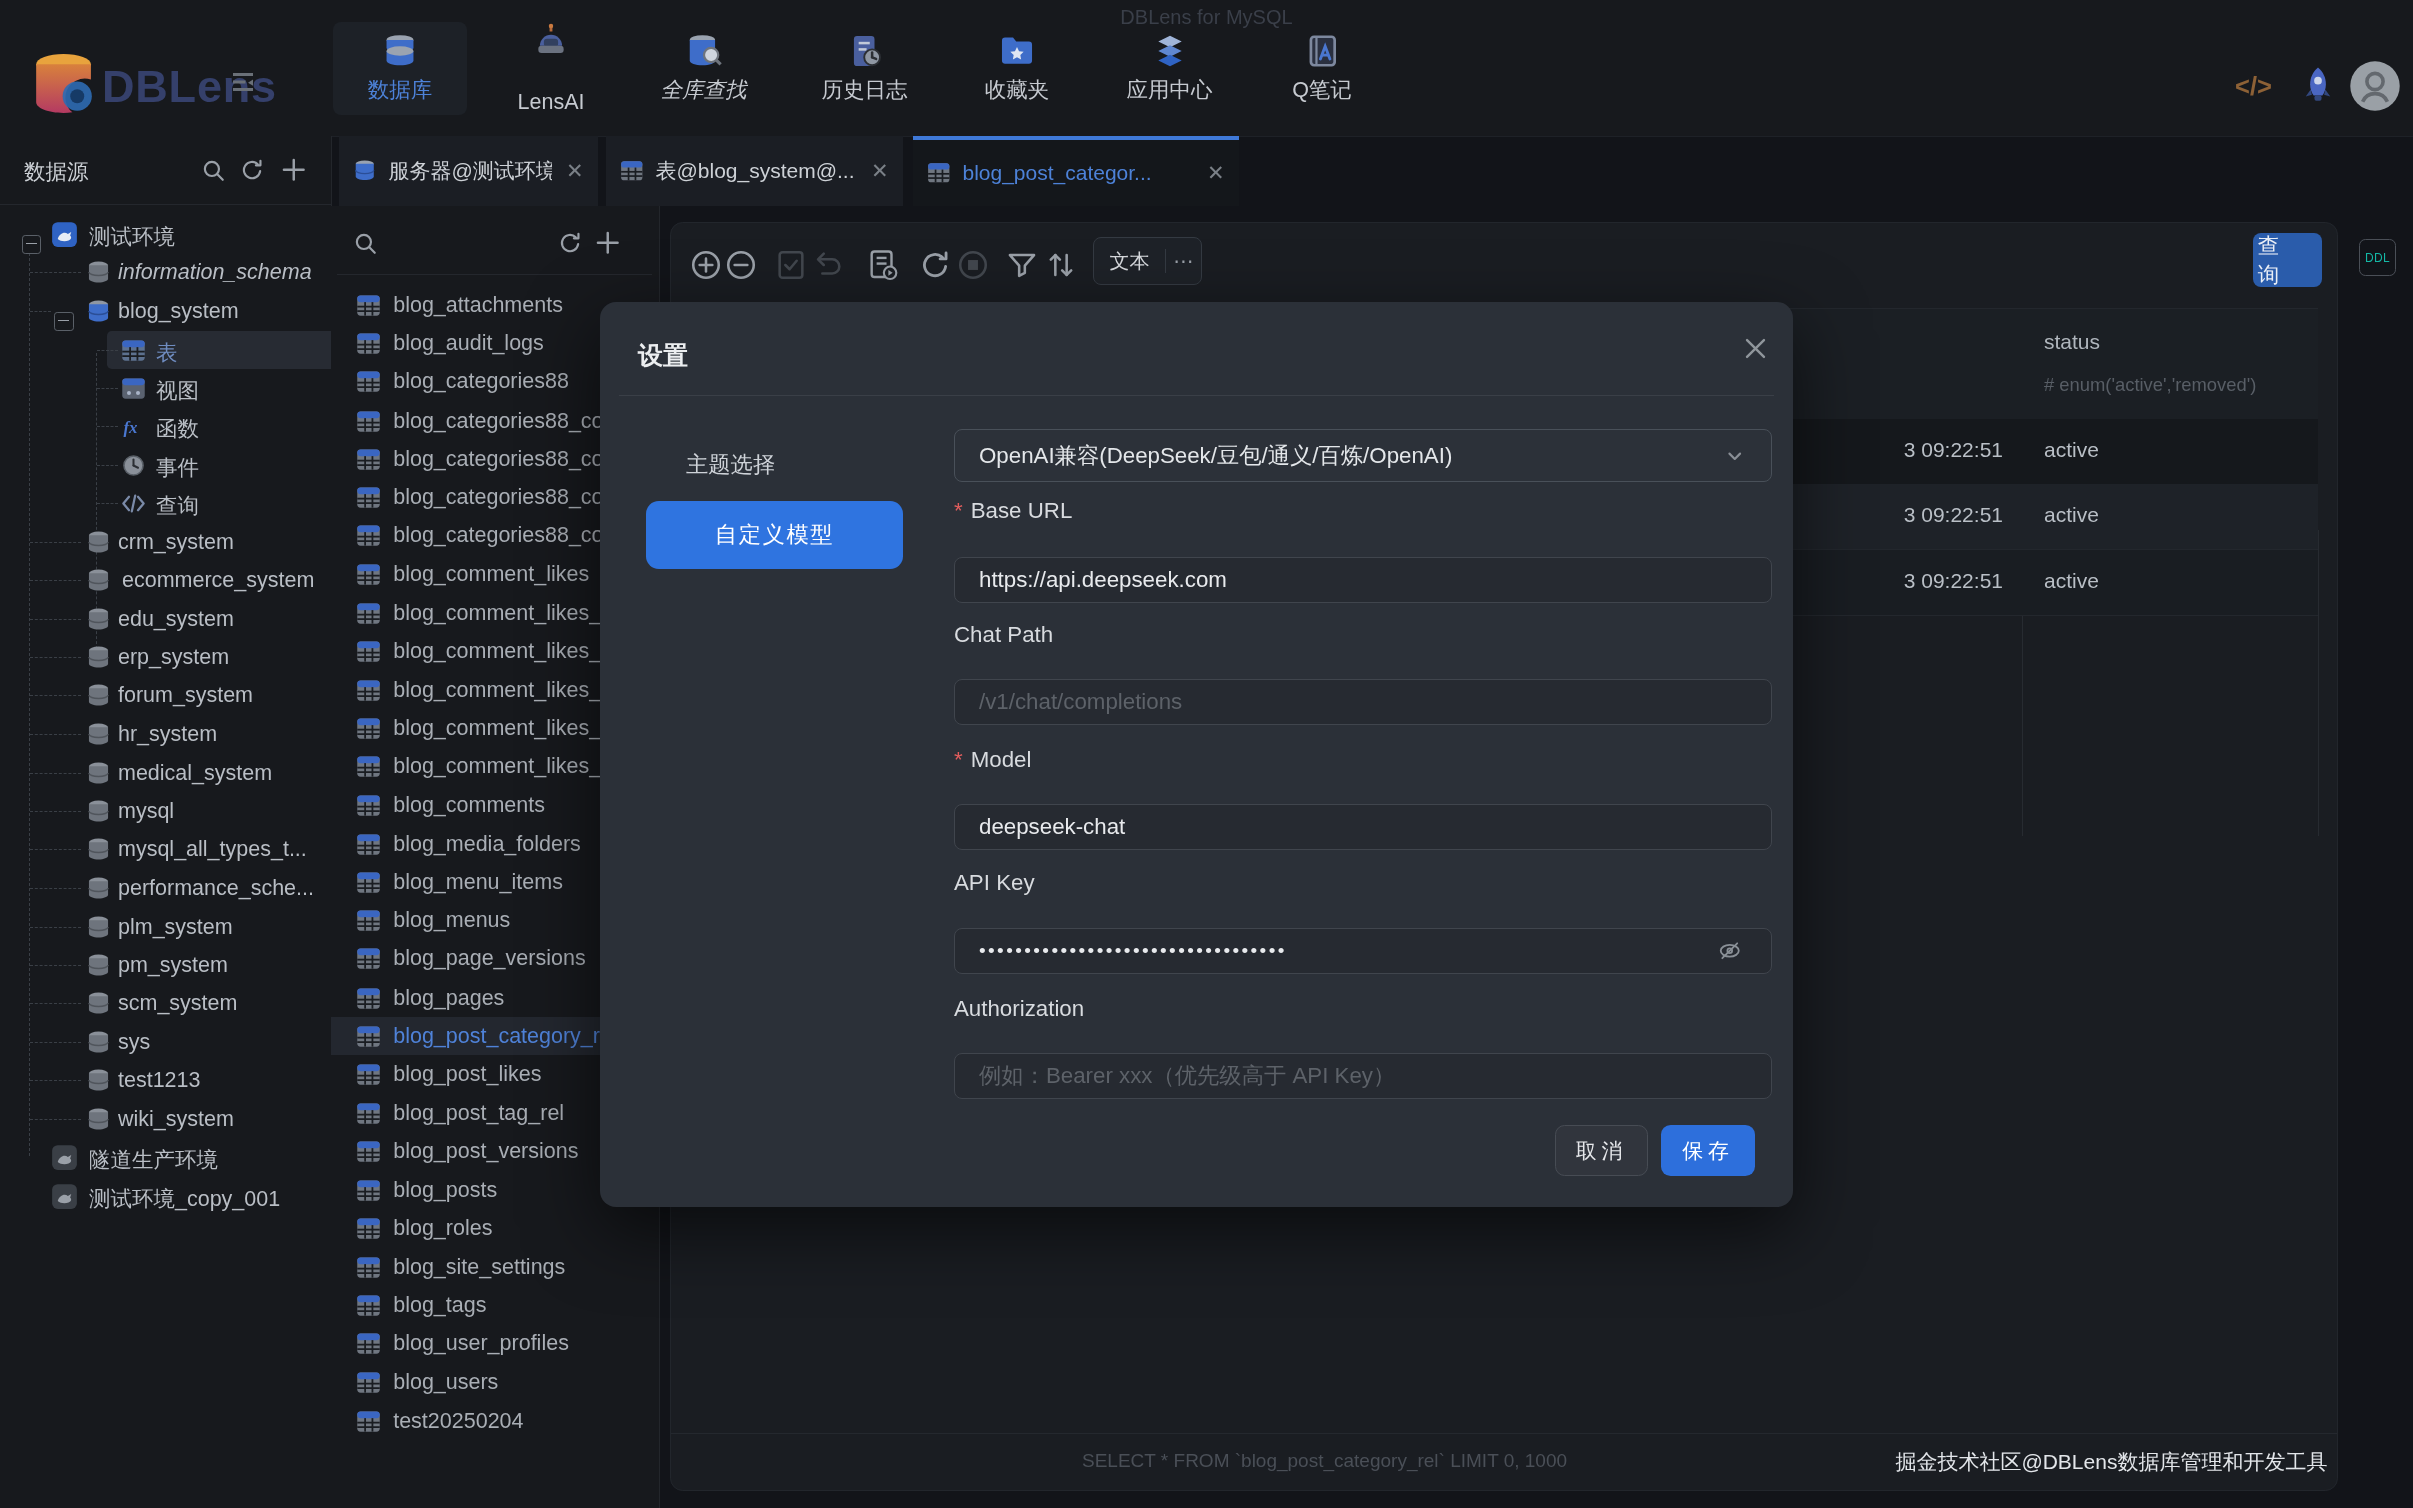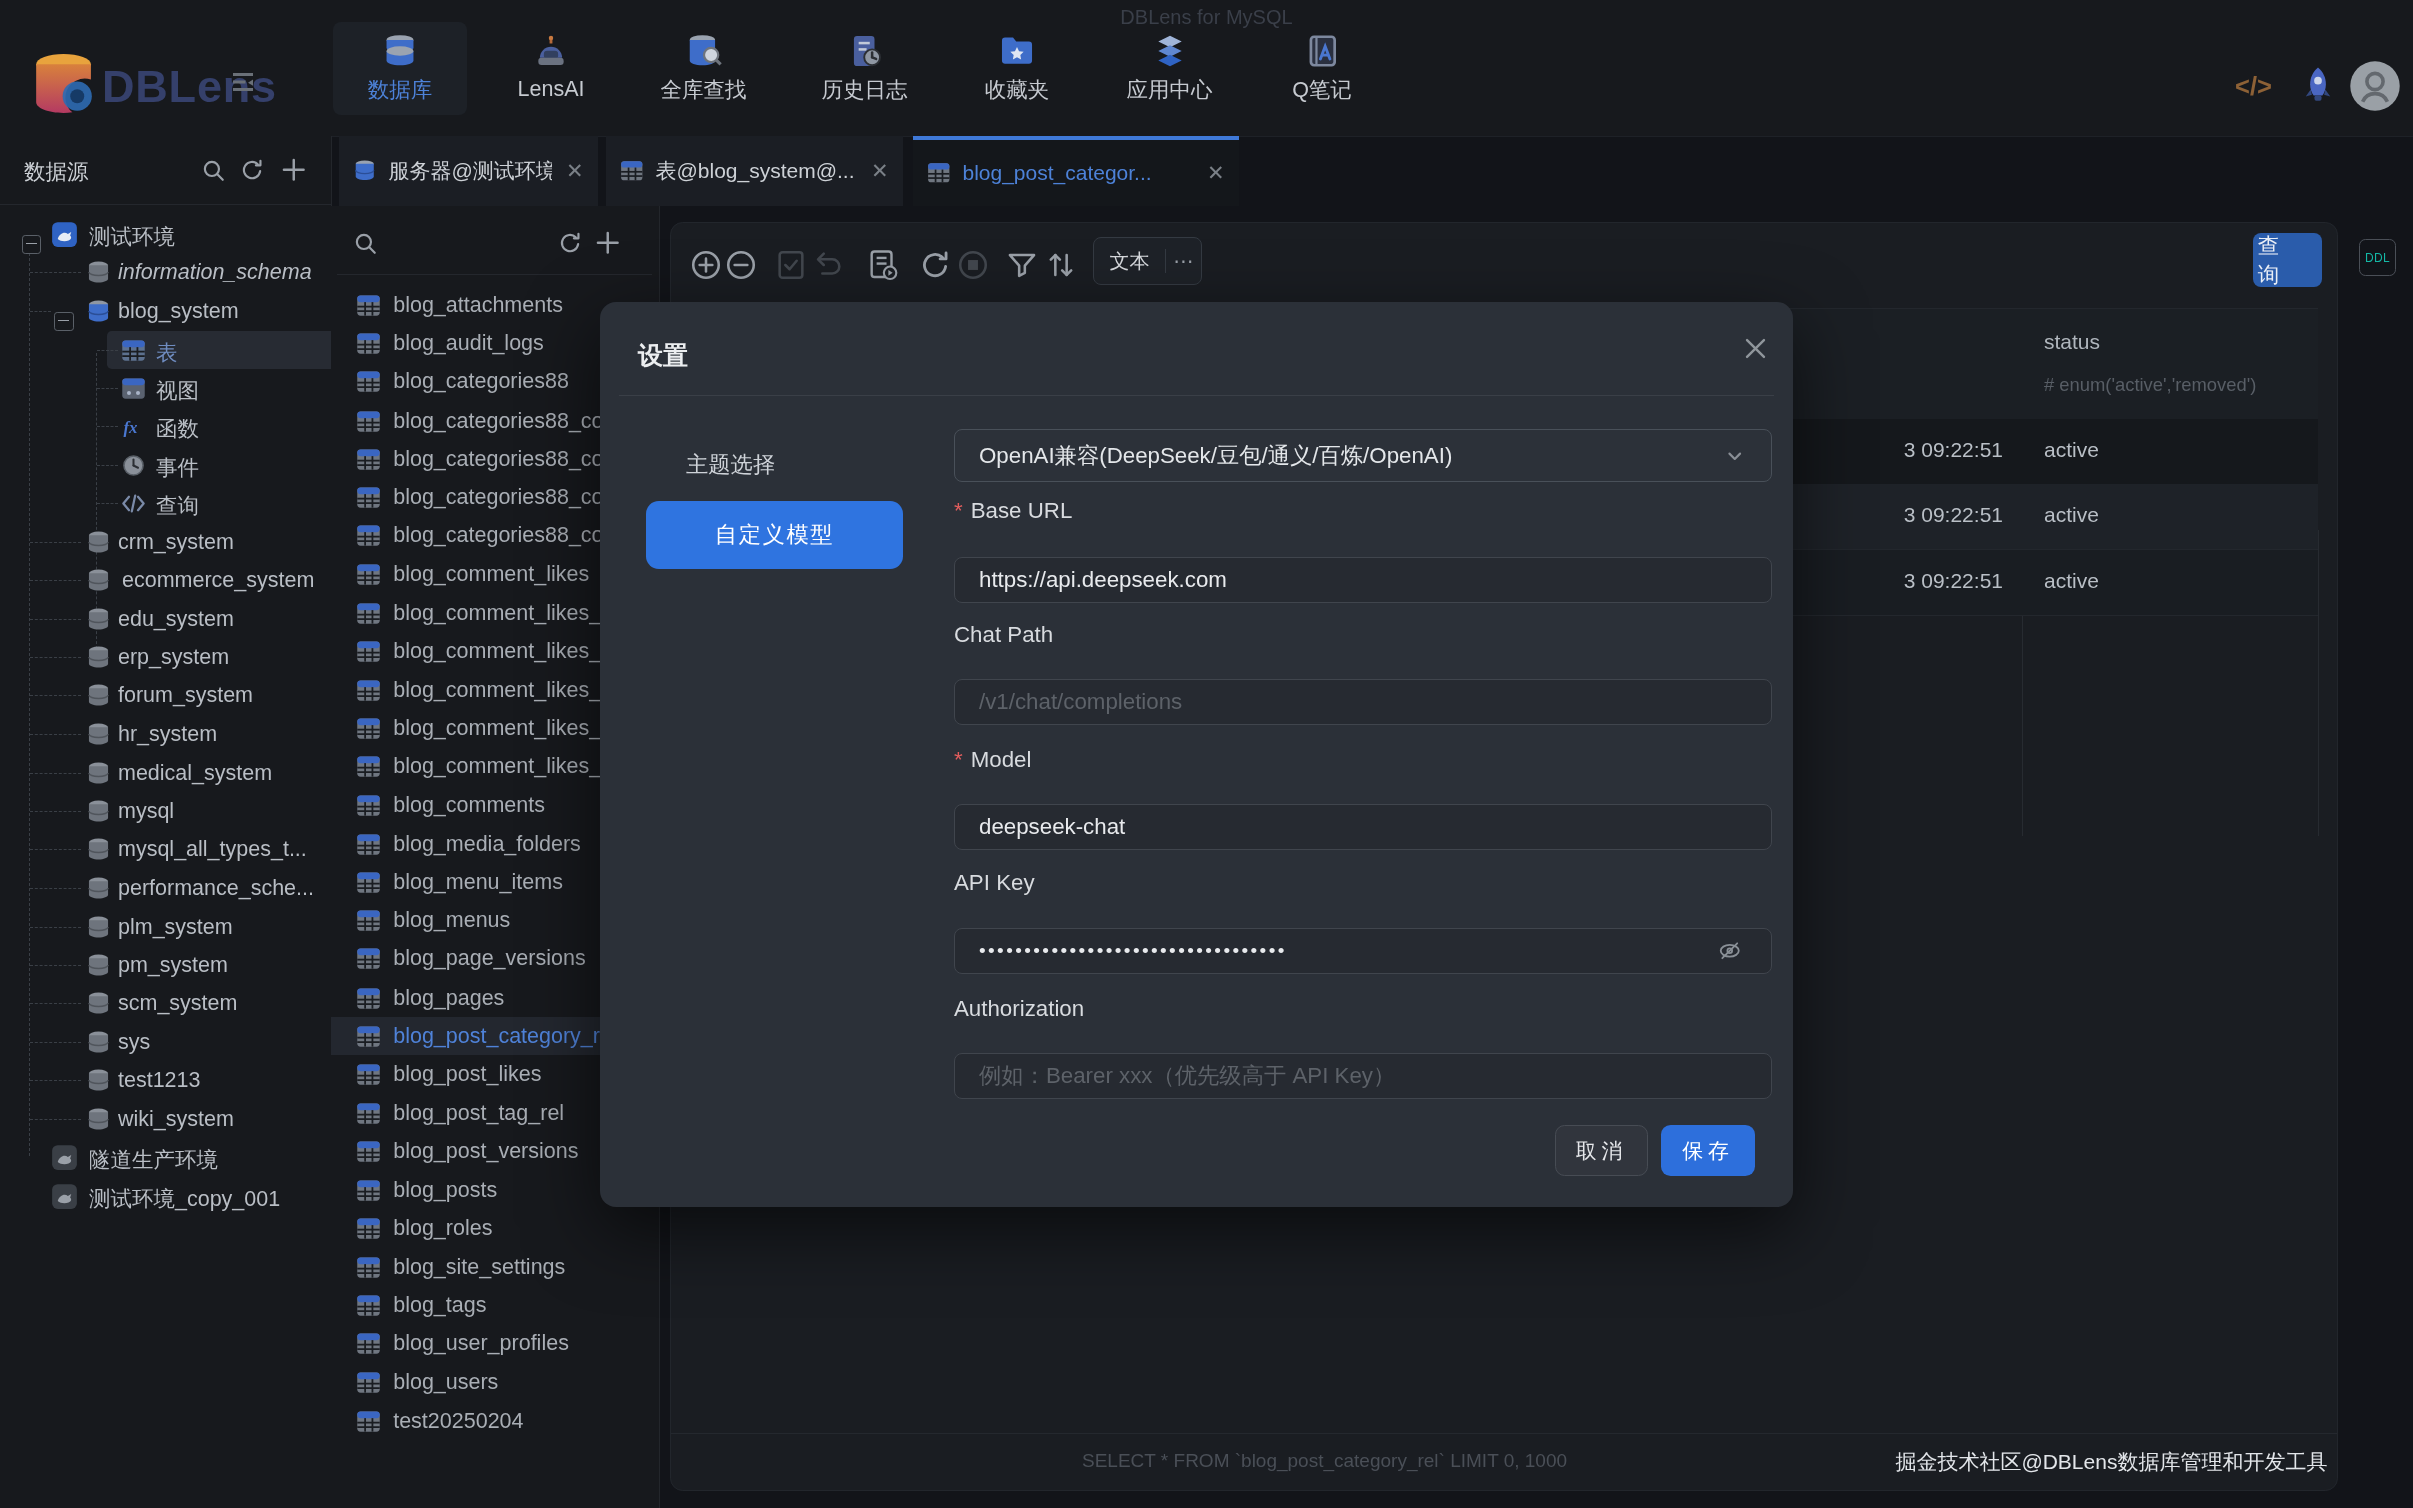--- a/index.html
+++ b/index.html
@@ -96,33 +96,33 @@
           <span class="icon">
             <svg width="38" height="38" viewBox="0 0 24 24" fill="none">
               <ellipse cx="12" cy="5" rx="8.5" ry="3" fill="#9aa3b0"></ellipse>
               <path d="M3.5 5v5c0 1.7 3.8 3 8.5 3s8.5-1.3 8.5-3V5" fill="#3e6dc9"></path>
               <path d="M3.5 12v6c0 1.7 3.8 3 8.5 3s8.5-1.3 8.5-3v-6" fill="#3e6dc9"></path>
               <ellipse cx="12" cy="12" rx="8.5" ry="3" fill="#9aa3b0"></ellipse>
             </svg>
           </span>
           <span class="lbl">数据库</span>
         </div>
-        <div class="nav-item" style="width: 120px; height: 93px;">
+        <div class="nav-item" style="width: 120px; height: 93px; justify-content: space-between;">
           <span class="icon">
             <svg width="38" height="38" viewBox="0 0 24 24" fill="none">
               <line x1="12" y1="2" x2="12" y2="6" stroke="#b4693a" stroke-width="1.8"></line>
               <circle cx="12" cy="2.5" r="1.4" fill="#c97a40"></circle>
               <path d="M5 15a7 7 0 0 1 14 0z" fill="#4a5f9e"></path>
               <rect x="7.5" y="10.5" width="9" height="5" rx="2" fill="#32405f"></rect>
               <rect x="4" y="15" width="16" height="4.5" rx="2" fill="#6b7280"></rect>
             </svg>
           </span>
           <span class="lbl">LensAI</span>
         </div>
-        <div class="nav-item" style="width: 137px; height: 93px;">
+        <div class="nav-item" style="width: 137px; height: 93px; font-style: italic;">
           <span class="icon">
             <svg width="38" height="38" viewBox="0 0 24 24" fill="none">
               <ellipse cx="11" cy="5" rx="8" ry="3" fill="#9aa3b0"></ellipse>
               <path d="M3 5v13c0 1.7 3.6 3 8 3s8-1.3 8-3V5" fill="#3e6dc9"></path>
               <circle cx="16.5" cy="14.5" r="4.5" fill="#cfd5de" stroke="#6e747d" stroke-width="1.4"></circle>
               <line x1="19.8" y1="17.8" x2="22.5" y2="20.5" stroke="#6e747d" stroke-width="2"></line>
             </svg>
           </span>
           <span class="lbl">全库查找</span>
         </div>

